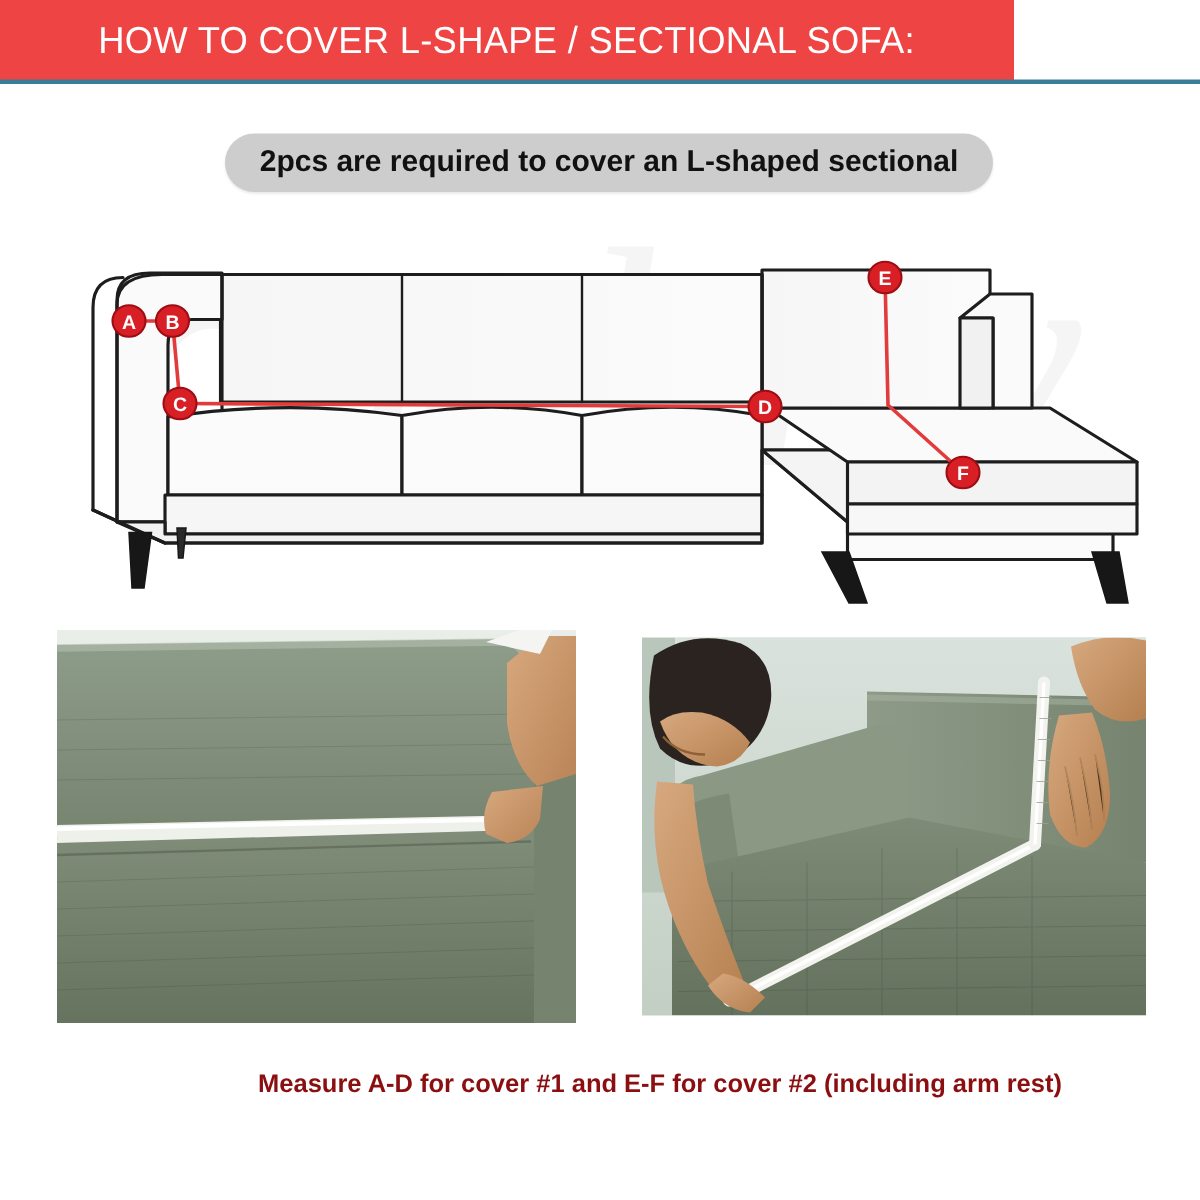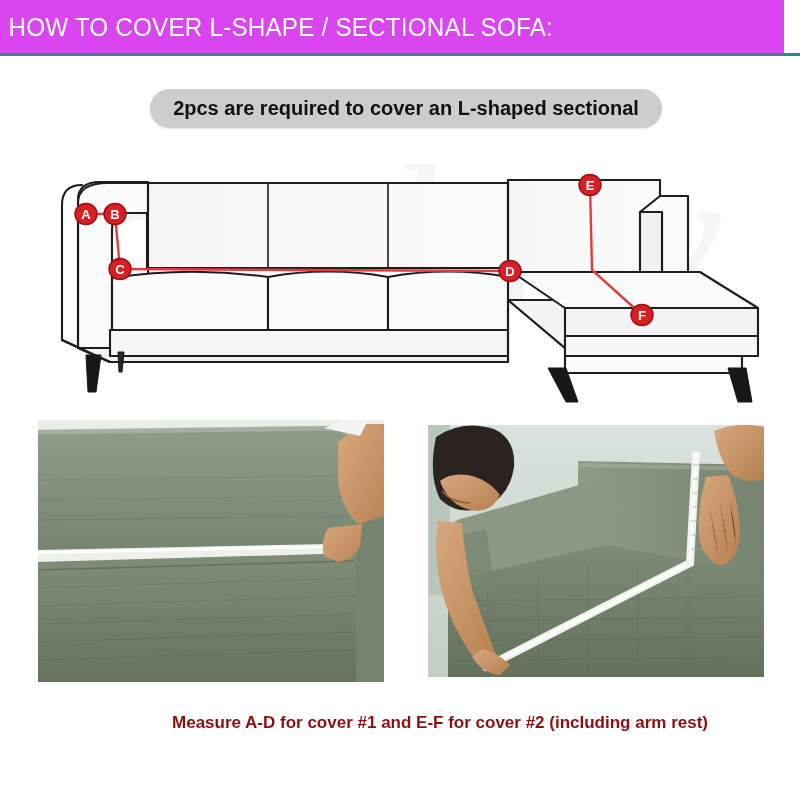--- a/index.html
+++ b/index.html
@@ -5,23 +5,23 @@
   html,body{margin:0;padding:0;}
   body{
     width:800px;height:800px;background:#ffffff;overflow:hidden;
     font-family:"Liberation Sans","DejaVu Sans",sans-serif;
     position:relative;
   }
   #page{position:absolute;inset:0;width:800px;height:800px;background:#fff;}
 
   
   .banner{
-    position:absolute;left:0;top:0;width:784px;height:55px;
-    background:#d946ef;
-    display:flex;align-items:center;justify-content:flex-start;
+    position:absolute;left:0;top:0;width:676px;height:55px;
+    background:#ef4444;
+    display:flex;align-items:center;justify-content:center;
     box-sizing:border-box;
   }
   .banner-line{
     position:absolute;left:0;top:53px;width:800px;height:3px;
     background:#3a7d98;
   }
   .banner-title{
     color:#ffffff;font-size:25px;font-weight:400;letter-spacing:.2px;
     transform:scaleX(.97);transform-origin:center;
     white-space:nowrap;font-family:"Liberation Sans","DejaVu Sans",sans-serif;

